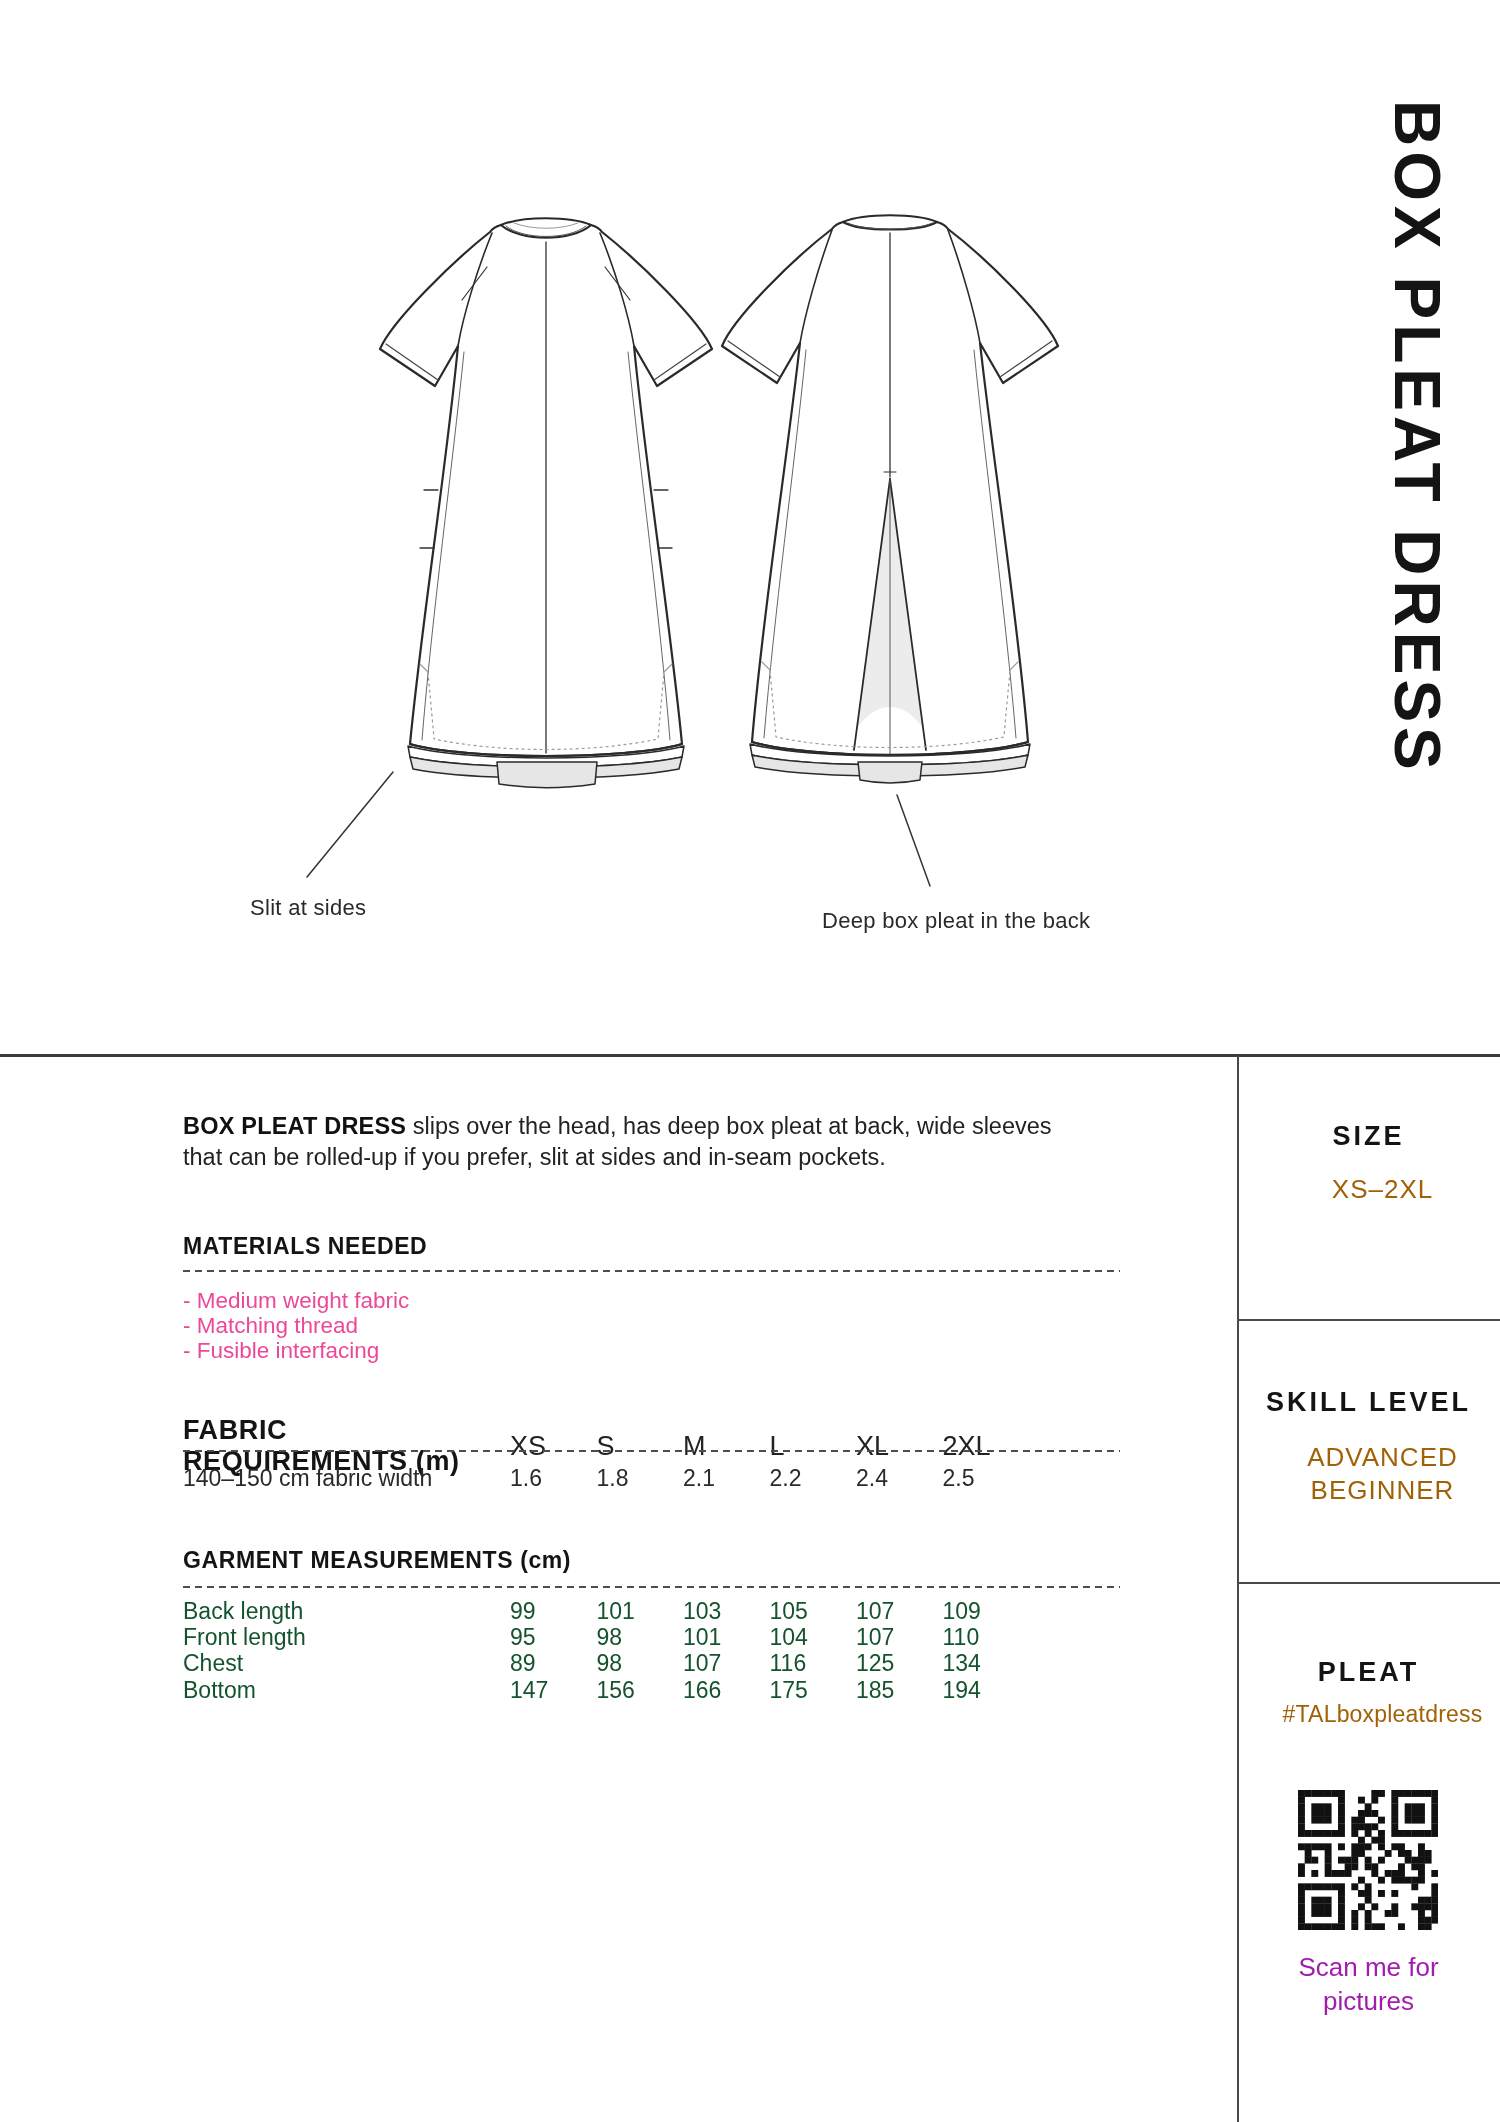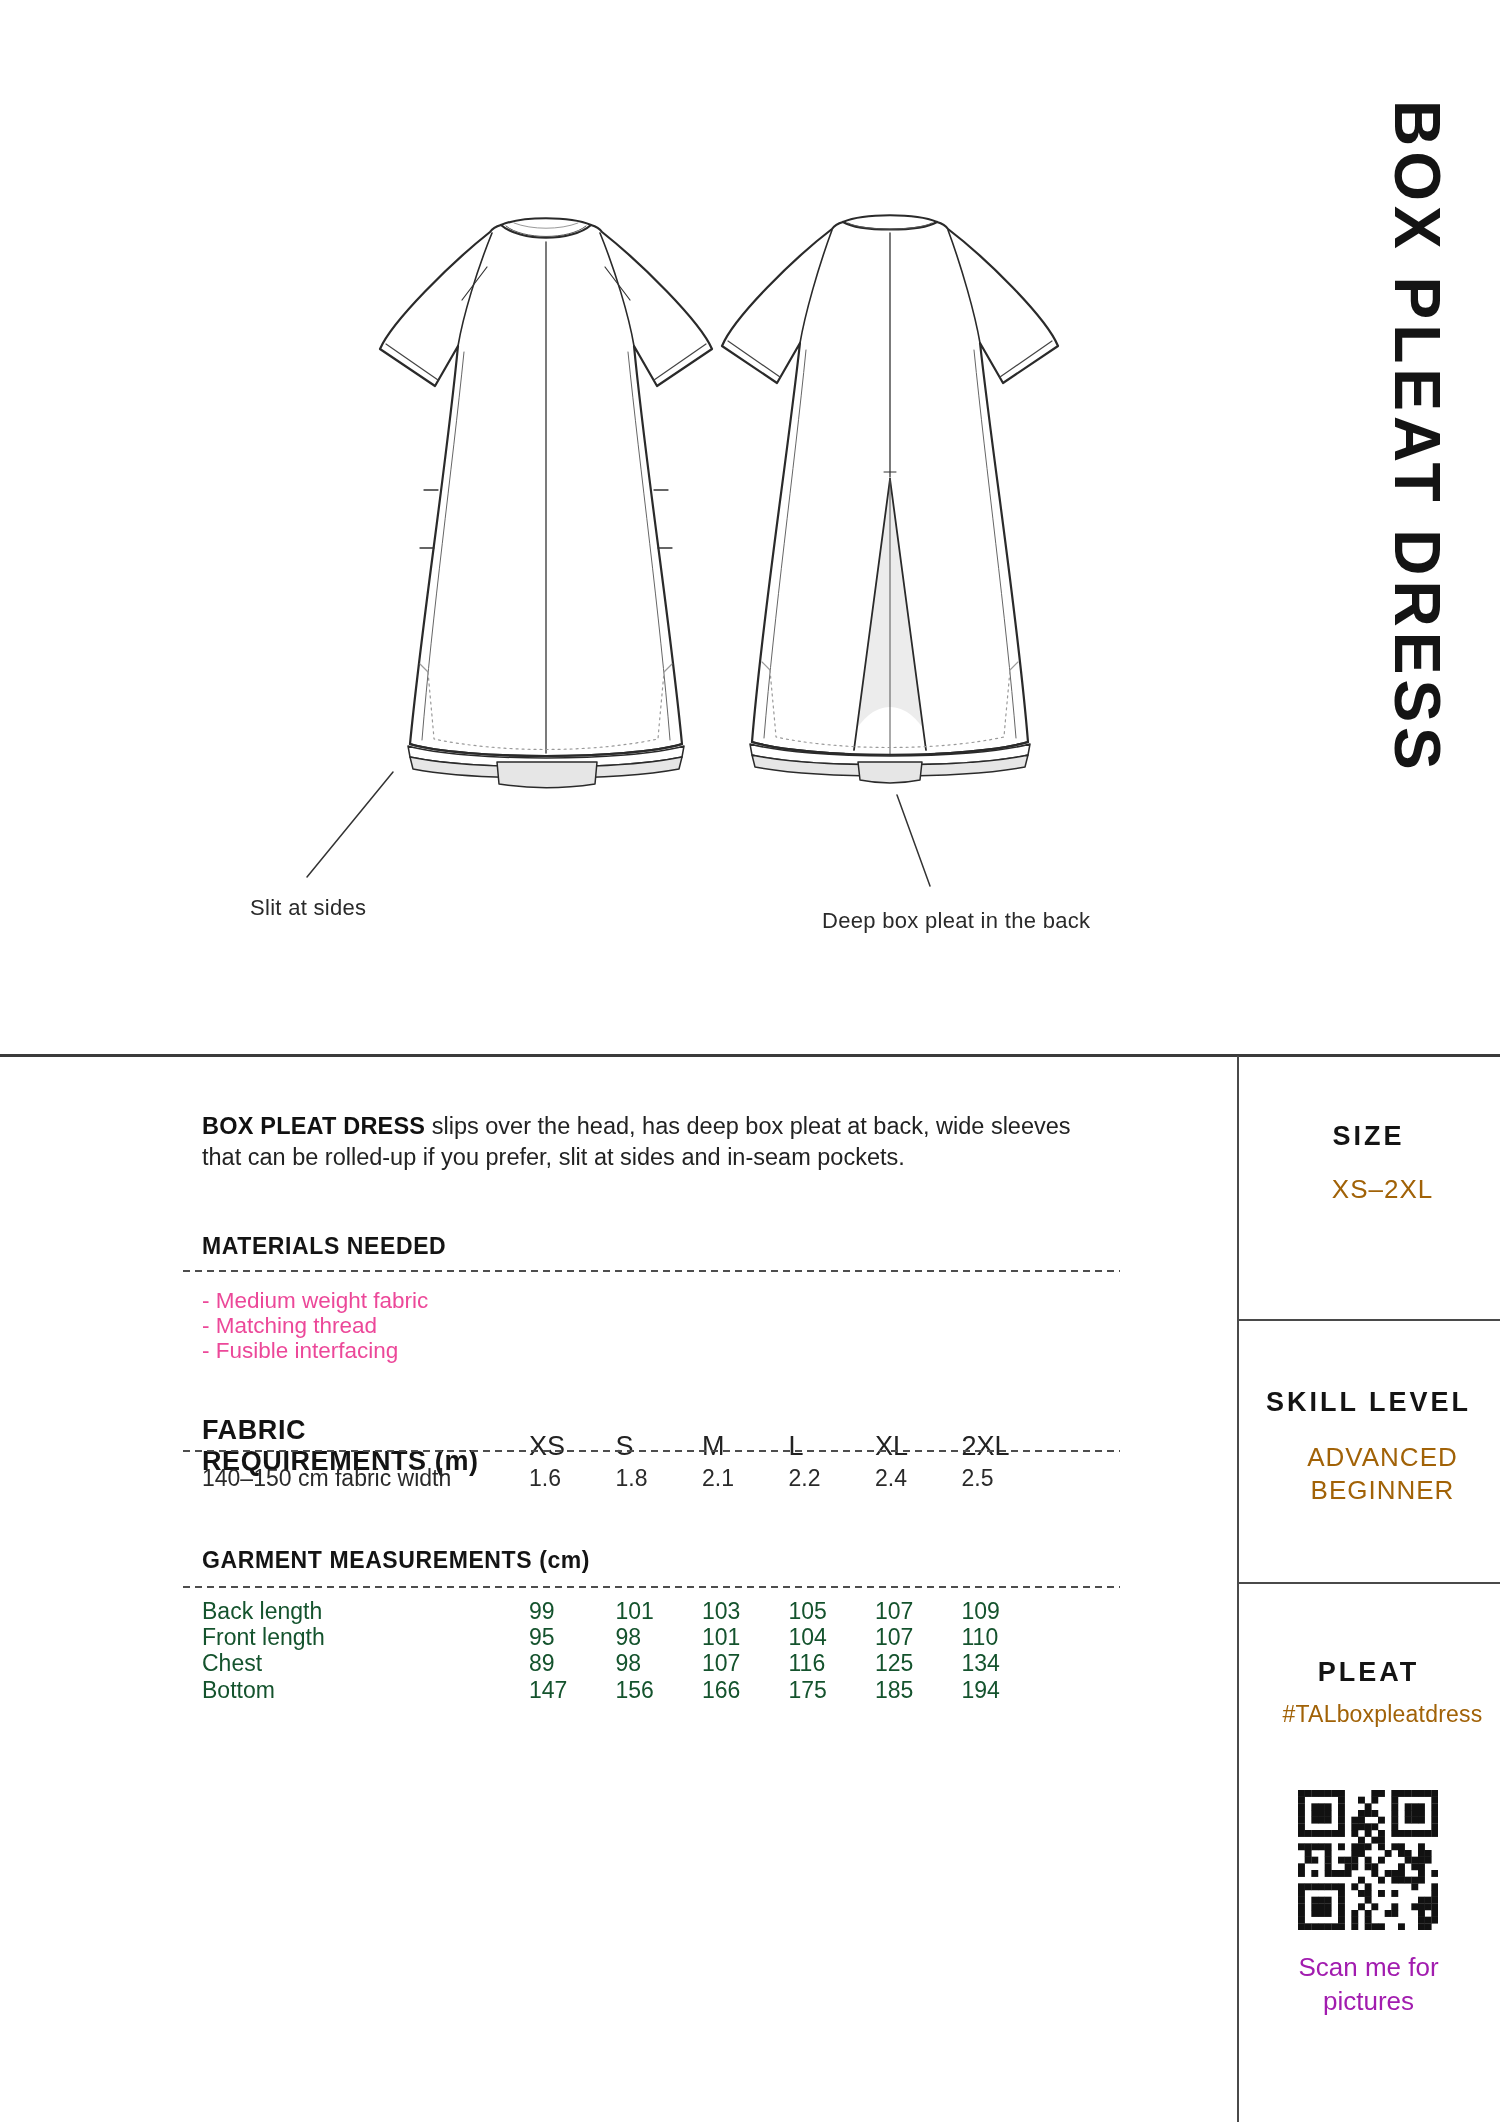--- a/index.html
+++ b/index.html
@@ -17,21 +17,21 @@
     font-size:64px;font-weight:800;letter-spacing:5px;color:#141414;
     white-space:nowrap;
   }
   
   .h-rule{left:0;top:1054px;width:1500px;height:3px;background:#3b3b3b;}
   .v-rule{left:1237px;top:1056px;width:2px;height:1066px;background:#4a4a4a;}
   .side-rule{left:1239px;width:261px;height:2px;background:#4a4a4a;}
   .dash-rule{height:2px;left:183px;width:937px;
     background:repeating-linear-gradient(90deg,#4d4d4d 0 7px,transparent 7px 12px);}
   
-  .content{left:183px;color:#222;margin-left:19px;}
+  .content{left:183px;color:#222;}
   #intro{top:1111px;width:912px;font-size:23.5px;line-height:31px;}
   #intro b{color:#111;letter-spacing:.2px;}
   .sec-heading{font-size:23px;font-weight:700;color:#141414;letter-spacing:.6px;}
   #materials-heading{top:1233px;}
   #materials-list{top:1288px;font-size:22.5px;line-height:25px;color:#ec4899;}
   .grid-row{display:grid;grid-template-columns:327px repeat(6,86.5px);align-items:center;}
   .grid-row .num{text-align:left;}
   #fabric-header{top:1415px;width:937px;height:26px;font-size:27px;}
   #fabric-header .lbl{font-weight:700;color:#141414;letter-spacing:.6px;}
   #fabric-values{top:1465px;width:937px;height:26px;font-size:23px;color:#2a2a2a;}

